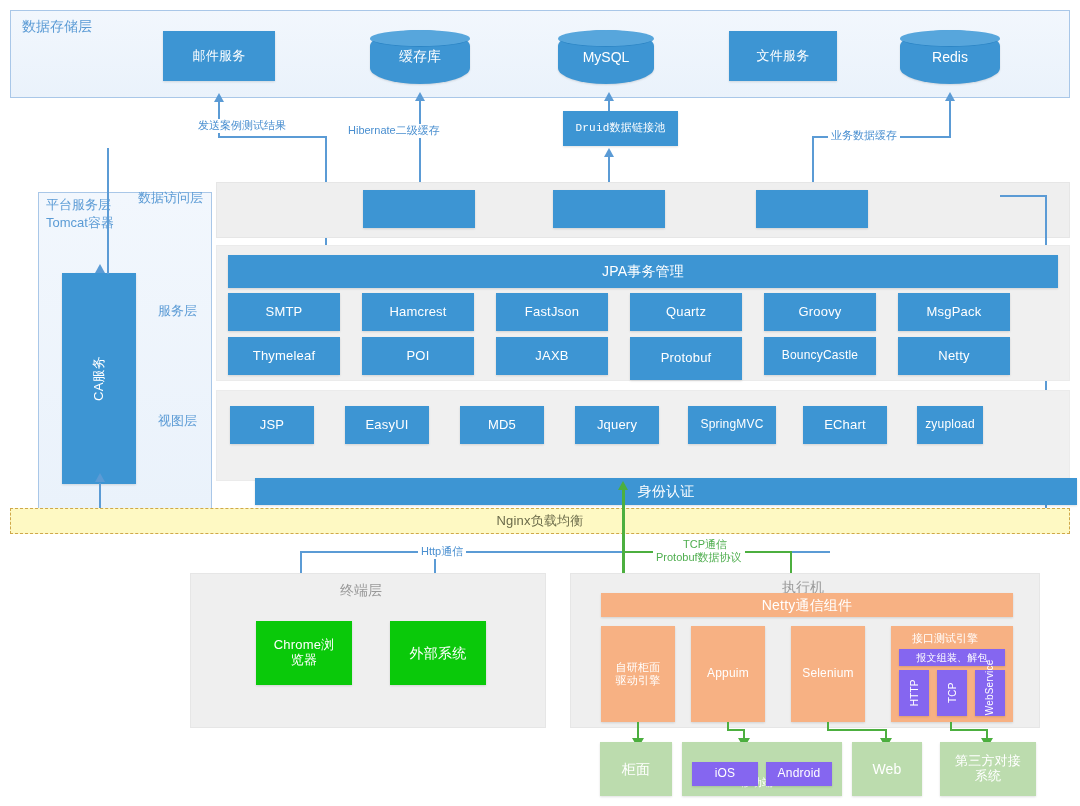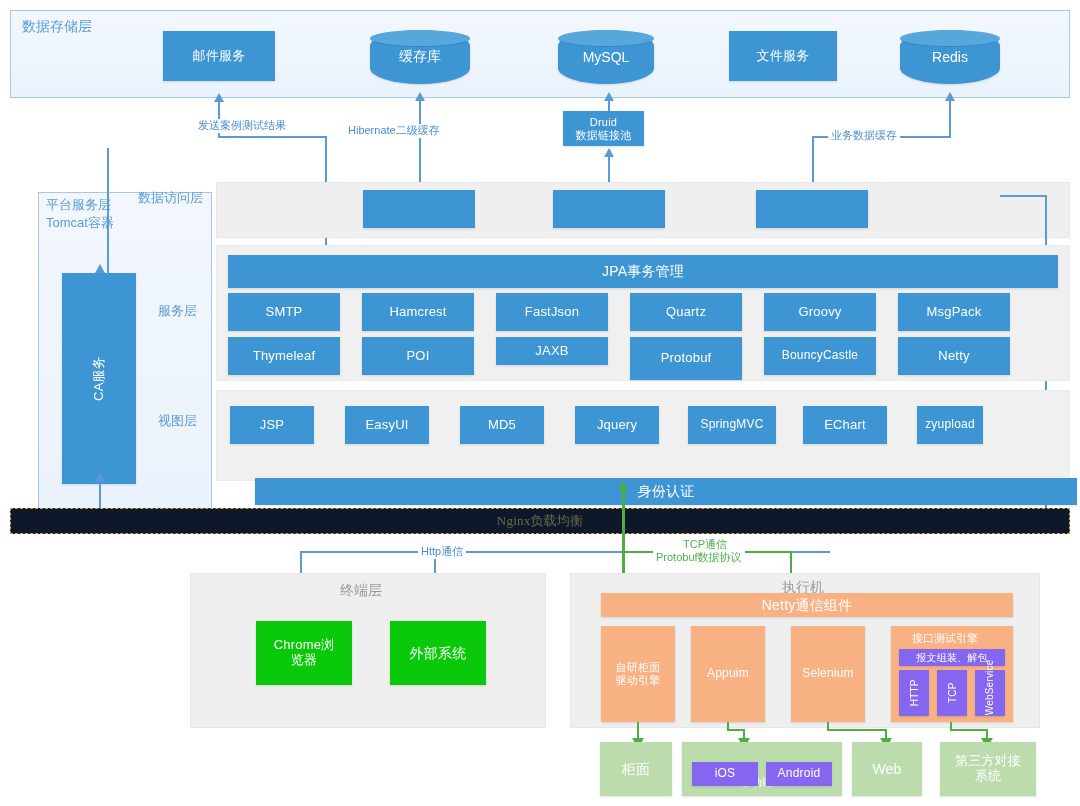--- a/index.html
+++ b/index.html
@@ -28,21 +28,21 @@
     display:flex;align-items:center;justify-content:center;
     text-align:center;color:#ffffff;line-height:1.15;
     font-size:13px;letter-spacing:.2px;
     box-shadow:0 1px 2px rgba(0,0,0,.12);
   }
   .blue{background:#3d95d3;}
   .green{background:#0ac90a;}
   .orange{background:#f7b183;}
   .purple{background:#8566f0;}
   .lightgreen{background:#bcdcae;}
-  .yellow{background:#0f172a;font-family:Liberation Serif, serif;}
+  .yellow{background:#fef9c3;}
 
   
   .cyl{
     position:absolute;box-sizing:border-box;
     background:#3d95d3;
     border-radius:50% / 16px;
     display:flex;align-items:center;justify-content:center;
     color:#fff;font-size:14px;
     box-shadow:0 1px 2px rgba(0,0,0,.12);
   }
@@ -121,21 +121,21 @@
   <div class="arrow-up" style="left:214px;top:93px;"></div>
   <div class="ln" style="left:218px;top:102px;width:1.5px;height:35px;"></div>
   <div class="ln" style="left:218px;top:136px;width:108px;height:1.5px;"></div>
   <div class="ln" style="left:325px;top:136px;width:1.5px;height:170px;"></div>
 
   <div class="arrow-up" style="left:415px;top:92px;"></div>
   <div class="ln" style="left:419px;top:101px;width:1.5px;height:90px;"></div>
 
   <div class="arrow-up" style="left:604px;top:92px;"></div>
   <div class="ln" style="left:608px;top:101px;width:1.5px;height:11px;"></div>
-  <div class="node blue" style="left:563px;top:111px;width:81px;height:35px;flex-direction:column;font-size:11px;">
+  <div class="node blue" style="left:563px;top:111px;width:115px;height:35px;font-size:11px;font-family:Liberation Mono, monospace;">
     <span>Druid</span>
     <span>数据链接池</span>
   </div>
   <div class="arrow-up" style="left:604px;top:148px;"></div>
   <div class="ln" style="left:608px;top:157px;width:1.5px;height:34px;"></div>
 
   <div class="arrow-up" style="left:945px;top:92px;"></div>
   <div class="ln" style="left:949px;top:101px;width:1.5px;height:35px;"></div>
   <div class="ln" style="left:812px;top:136px;width:139px;height:1.5px;"></div>
   <div class="ln" style="left:812px;top:136px;width:1.5px;height:55px;"></div>
@@ -202,21 +202,21 @@
   <div class="node blue" style="left:898px;top:293px;width:112px;height:38px;">
       <span>MsgPack</span>
     </div>
 
   <div class="node blue" style="left:228px;top:337px;width:112px;height:38px;">
       <span>Thymeleaf</span>
     </div>
   <div class="node blue" style="left:362px;top:337px;width:112px;height:38px;">
       <span>POI</span>
     </div>
-  <div class="node blue" style="left:496px;top:337px;width:112px;height:28px;">
+  <div class="node blue" style="left:496px;top:337px;width:112px;height:38px;">
       <span>JAXB</span>
     </div>
   <div class="node blue" style="left:630px;top:337px;width:112px;height:43px;">
       <span>Protobuf</span>
     </div>
   <div class="node blue" style="left:764px;top:337px;width:112px;height:38px;font-size:12px;">
       <span>BouncyCastle</span>
     </div>
   <div class="node blue" style="left:898px;top:337px;width:112px;height:38px;">
       <span>Netty</span>

